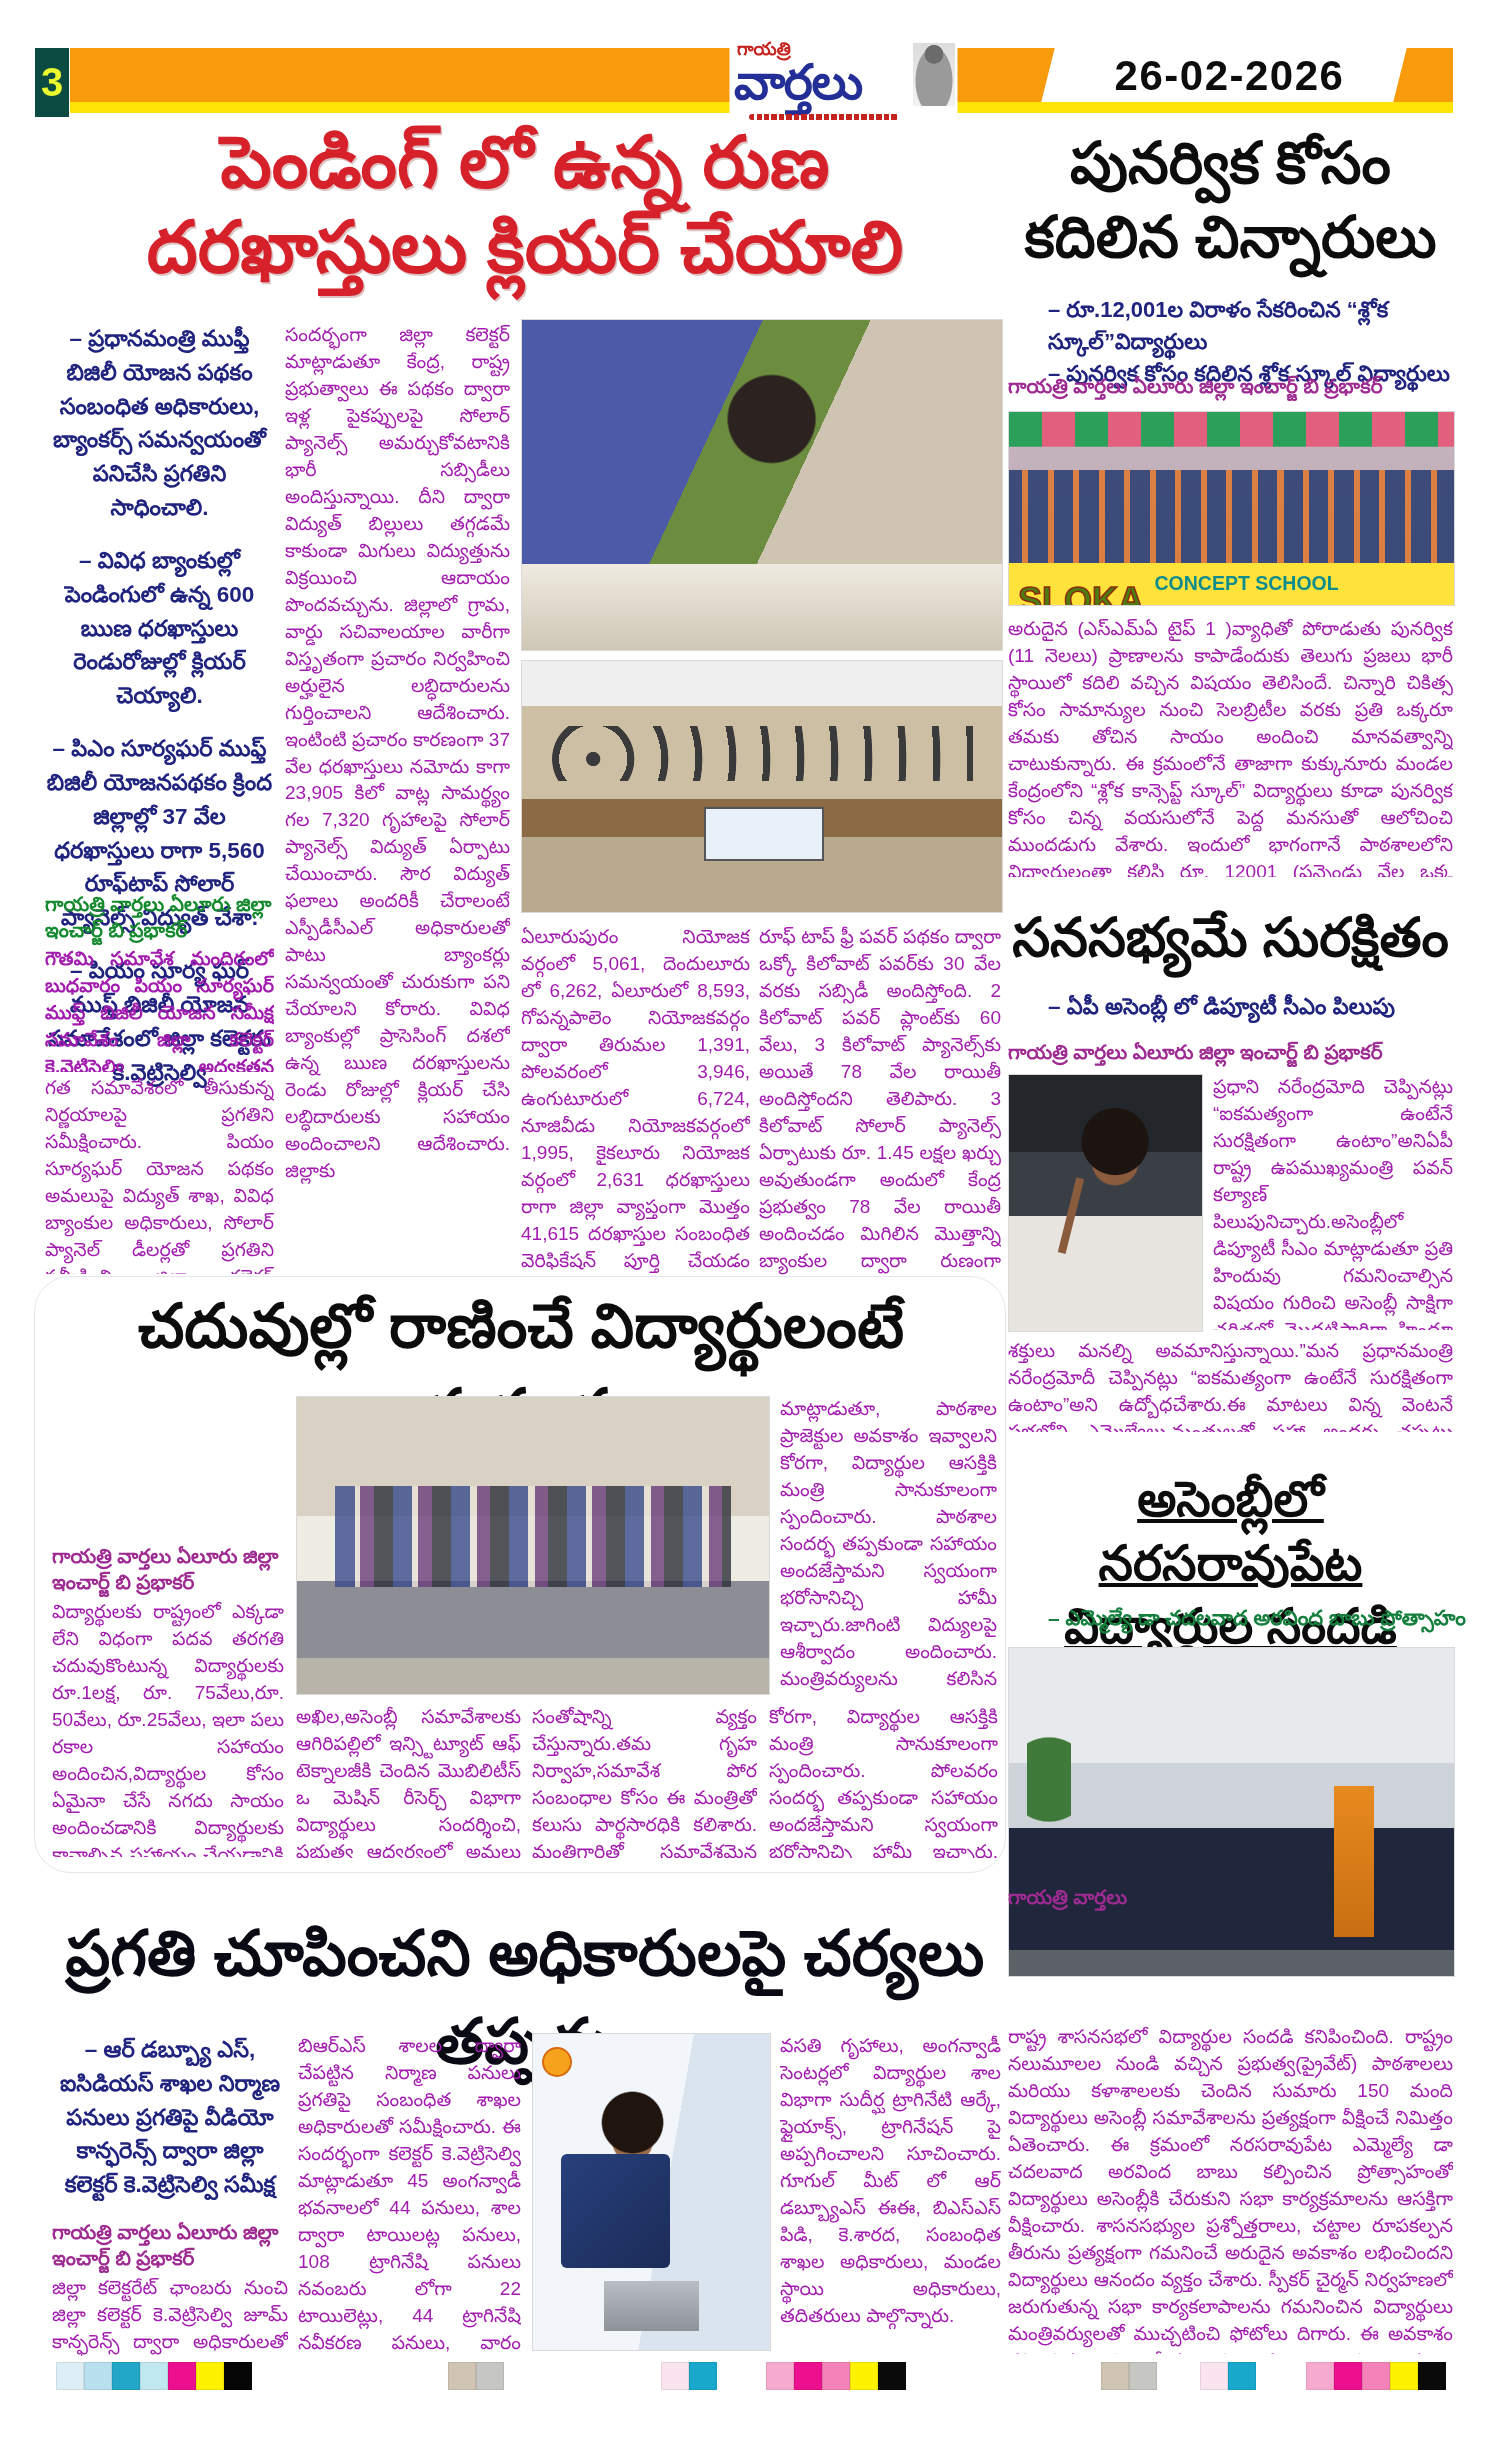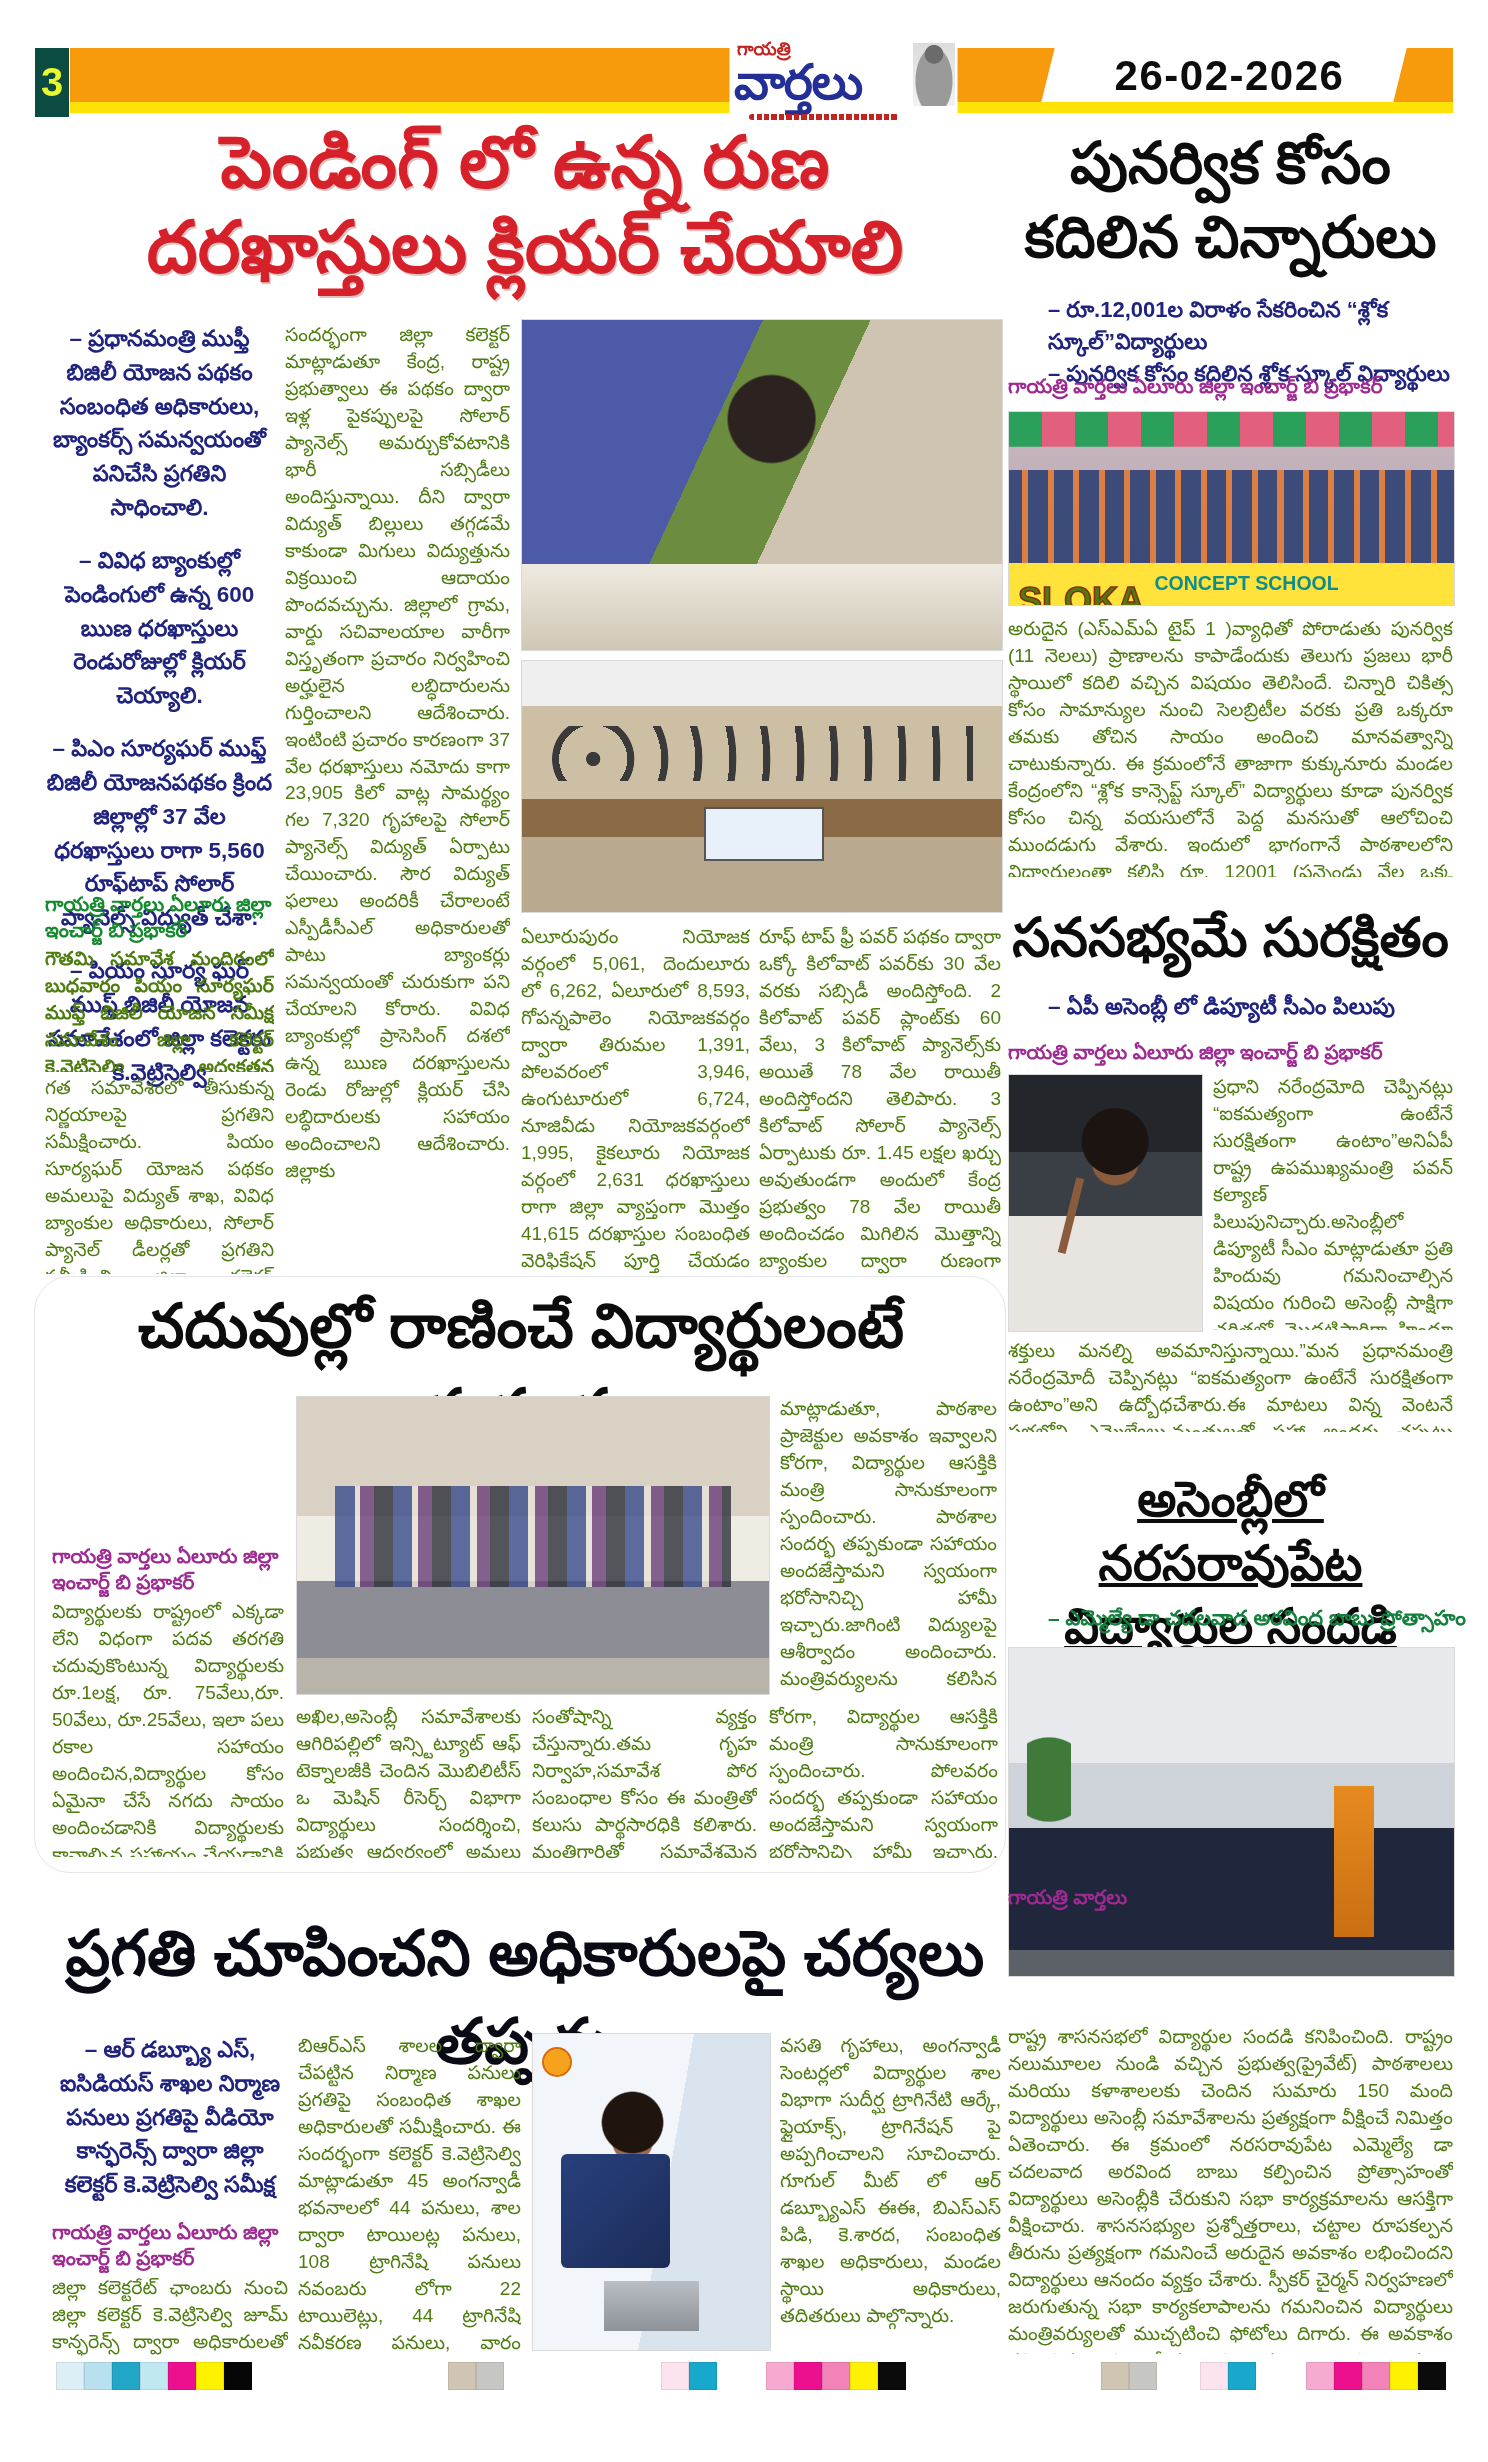--- a/index.html
+++ b/index.html
@@ -34,21 +34,21 @@
   .main-headline{left:45px;top:120px;width:960px;text-align:center;color:#d6212a;
                  font-size:72px;font-weight:800;line-height:1.18;
                  text-shadow:1.5px 1.5px 0 rgba(120,10,10,.25);}
   .sec-headline{color:#0c0c0c;font-weight:800;text-align:center;}
 
   
   .lead-blue{color:#20247e;font-weight:bold;text-align:center;font-size:22.5px;line-height:1.5;}
   .lead-blue p{margin:0 0 19.5px 0;}
   .byline{color:#9e2b92;font-weight:bold;font-size:20px;line-height:1.3;}
   .byline-green{color:#168a2f;font-weight:bold;font-size:20px;line-height:1.3;}
-  .body-col{font-size:19px;line-height:1.42;text-align:justify;color:#4d7c0f;overflow:hidden;}
+  .body-col{font-size:19px;line-height:1.42;text-align:justify;color:#a21caf;overflow:hidden;}
   .body-bold{font-weight:bold;}
   .bullet-blue{color:#20247e;font-weight:bold;font-size:22px;line-height:1.45;margin-left:40px;}
 
   
   .photo{overflow:hidden;border:0.7px solid #d9d9d9;}
   .ph-collector{background:
      radial-gradient(circle at 52% 30%, #2c2320 0 43px, transparent 45px),
      radial-gradient(circle at 52% 34%, #b07d5c 0 25.5px, transparent 27px),
      linear-gradient(115deg,#4d5aa8 0 38%, #6c8d3f 38% 55%, #cfc3b2 55%),
      linear-gradient(#d8cdbb,#efe7d8);}

